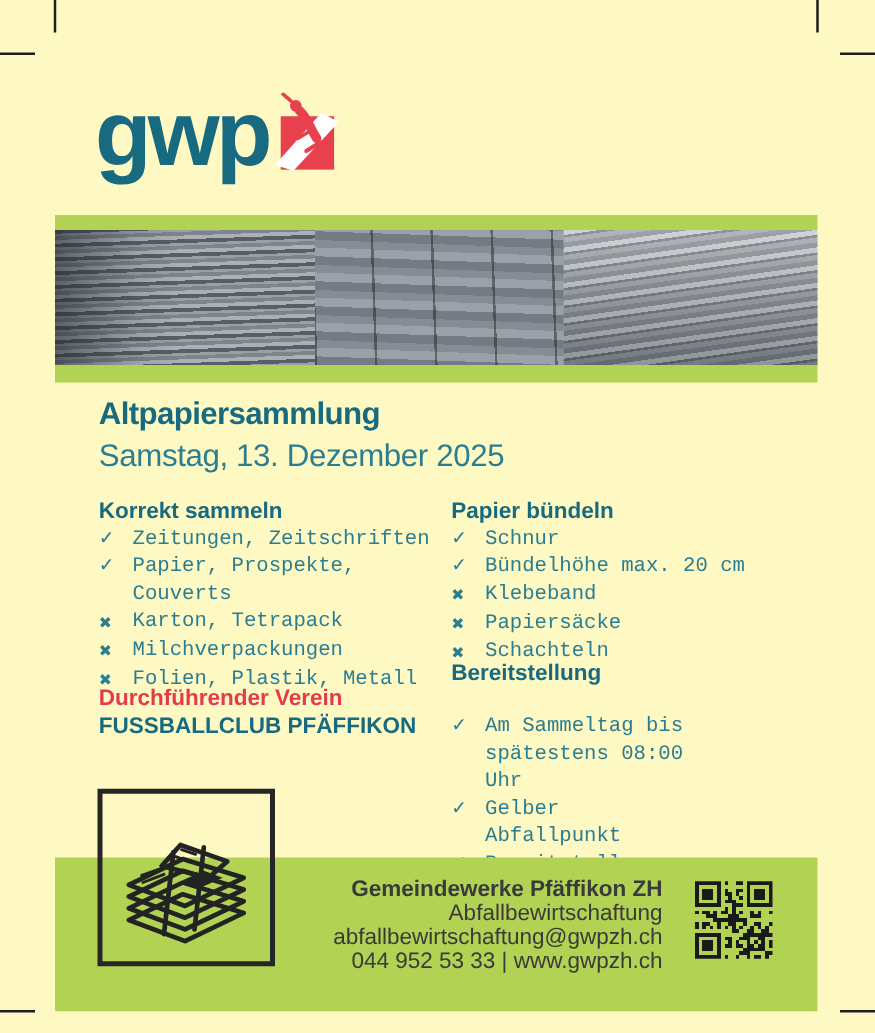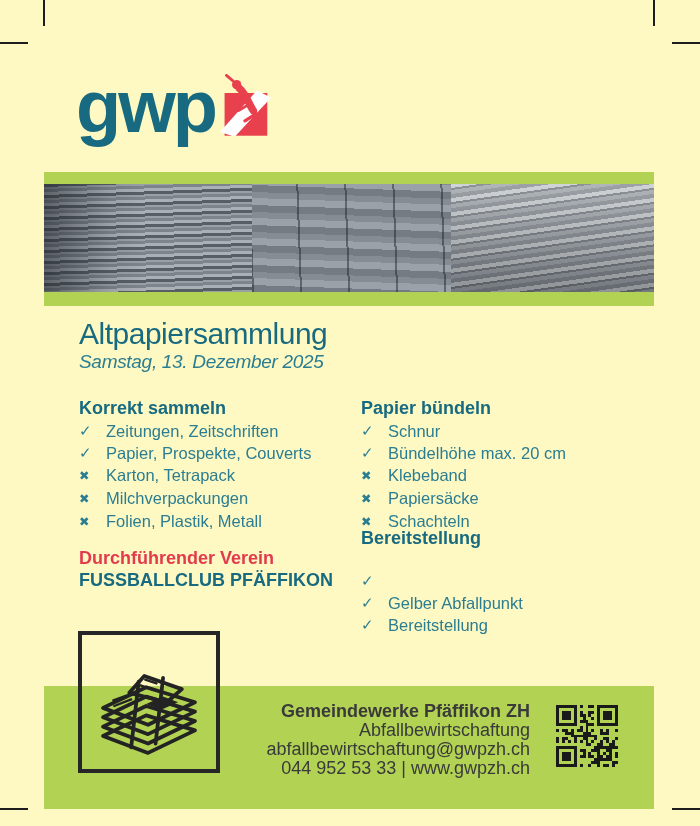--- a/index.html
+++ b/index.html
@@ -39,39 +39,39 @@
   .photo1{width:208px;background:
     linear-gradient(90deg, rgba(30,34,40,.55) 0, rgba(30,34,40,.1) 32%, rgba(30,34,40,0) 48%),
     repeating-linear-gradient(178deg,#575e66 0 3px,#99a0a6 3px 5px,#7d848c 5px 8px,#aab0b5 8px 11px);}
   .photo2{width:199px;background:
     repeating-linear-gradient(88deg, rgba(25,28,32,.45) 0 2px, transparent 2px 48px),
     repeating-linear-gradient(2deg,#747b83 0 7px,#9aa1a8 7px 14px,#858c94 14px 20px),#8d949c;}
   .photo3{width:203px;background:
     linear-gradient(180deg, rgba(255,255,255,.18) 0, rgba(16,20,24,.3) 100%),
     repeating-linear-gradient(172deg,#c6cacd 0 4px,#757b82 4px 6px,#9fa5ab 6px 10px,#878d94 10px 14px);}
   
-  .title{position:absolute;left:79px;top:317px;font-size:30px;font-weight:normal;
+  .title{position:absolute;left:79px;top:317px;font-size:25px;font-weight:bold;
     color:var(--teal);letter-spacing:-.5px;}
-  .subtitle{position:absolute;left:79px;top:351px;font-size:19px;color:var(--teal-body);
-    letter-spacing:-.3px;font-style:italic;}
+  .subtitle{position:absolute;left:79px;top:351px;font-size:25px;color:var(--teal-body);
+    letter-spacing:-.3px;}
   
   .sec-heading{position:absolute;font-size:18px;font-weight:bold;color:var(--teal);text-align:center;}
   .h-korrekt{left:79px;top:398px;}
   .h-buendeln{left:361px;top:398px;}
   .h-verein{left:79px;top:548px;color:var(--red);}
   .v-name{position:absolute;left:79px;top:570px;font-size:18px;font-weight:bold;color:var(--teal);}
   .h-bereit{left:361px;top:528px;}
   .list{position:absolute;}
   .list-korrekt{left:79px;top:420px;width:280px;}
   .list-buendeln{left:361px;top:420px;width:280px;}
   .list-bereit{left:361px;top:570px;width:260px;}
   .li-row{display:flex;align-items:flex-start;line-height:22px;font-size:16.5px;color:var(--teal-body);}
   .li-icon{width:27px;flex:none;color:var(--teal-body);font-size:15px;}
   .li-icon.no{font-size:12.5px;padding-top:1px;}
-  .li-text{flex:1;}
+  .li-text{flex:1;font-family:Liberation Mono, monospace;}
   .list-bereit .li-text{max-width:178px;}
   
   .footer-band{position:absolute;left:44px;top:686px;width:610px;height:123px;
     background:var(--green);z-index:1;}
   .icon-box{position:absolute;left:78px;top:631px;width:142px;height:142px;
     border:4px solid #262626;z-index:3;}
   .icon-box svg{position:absolute;left:6px;top:10px;}
   .footer-text{position:absolute;left:234px;top:702px;width:296px;text-align:right;
     font-size:18px;line-height:19px;color:var(--footer-text);z-index:2;}
   .footer-text .org{font-weight:bold;}
@@ -163,20 +163,21 @@
       </div>
     </div>
 
   <div class="sec-heading h-verein">Durchführender Verein</div>
   <div class="v-name">FUSSBALLCLUB PFÄFFIKON</div>
 
   <div class="sec-heading h-bereit">Bereitstellung</div>
   <div class="list list-bereit">
       <div class="li-row">
         <span class="li-icon ok">✓</span>
+        <span class="li-text">Am Sammeltag bis spätestens 08:00 Uhr</span>
       </div>
       <div class="li-row">
         <span class="li-icon ok">✓</span>
         <span class="li-text">Gelber Abfallpunkt</span>
       </div>
       <div class="li-row">
         <span class="li-icon ok">✓</span>
         <span class="li-text">Bereitstellung</span>
       </div>
     </div>

